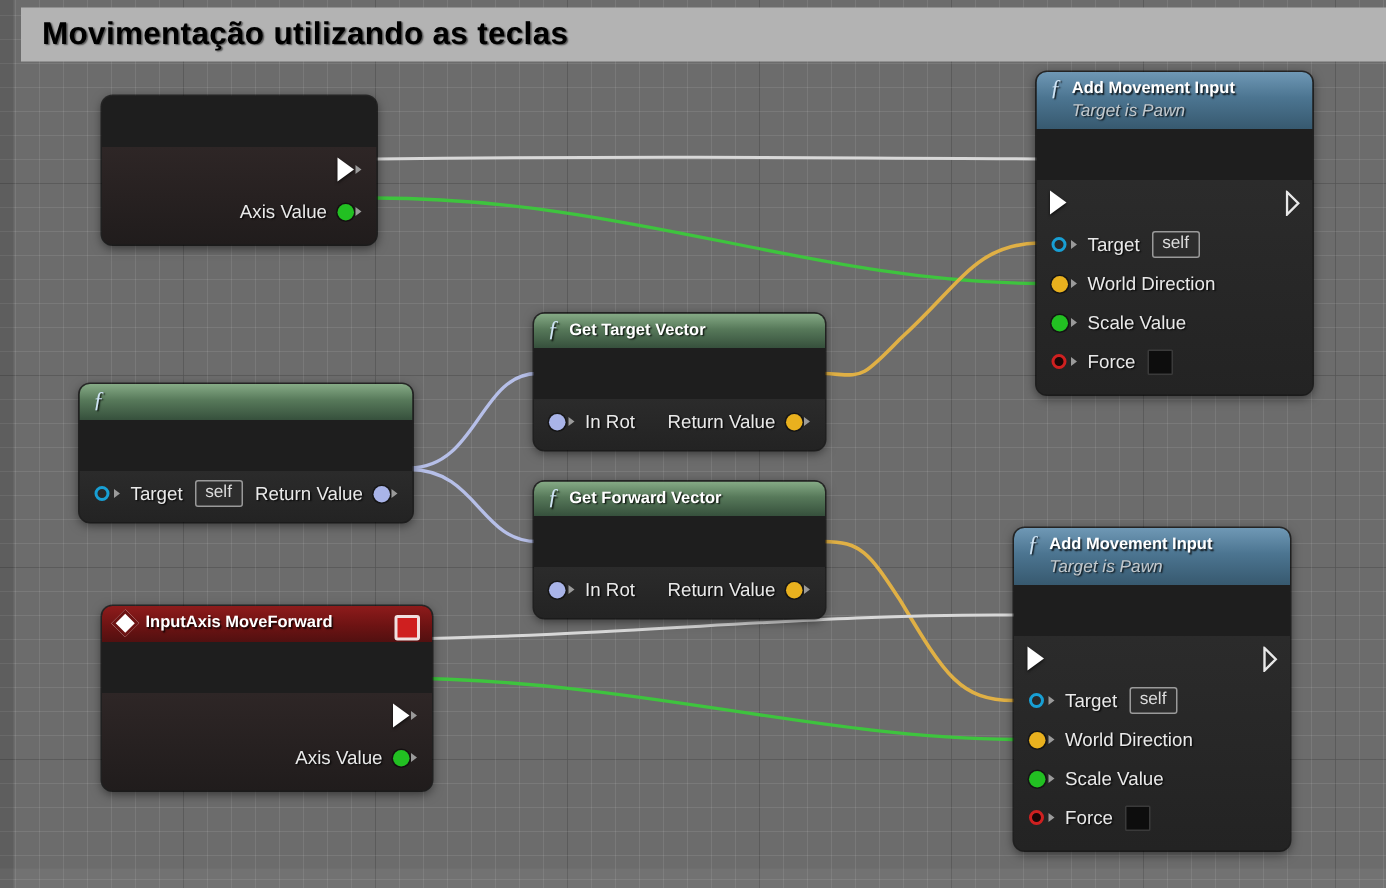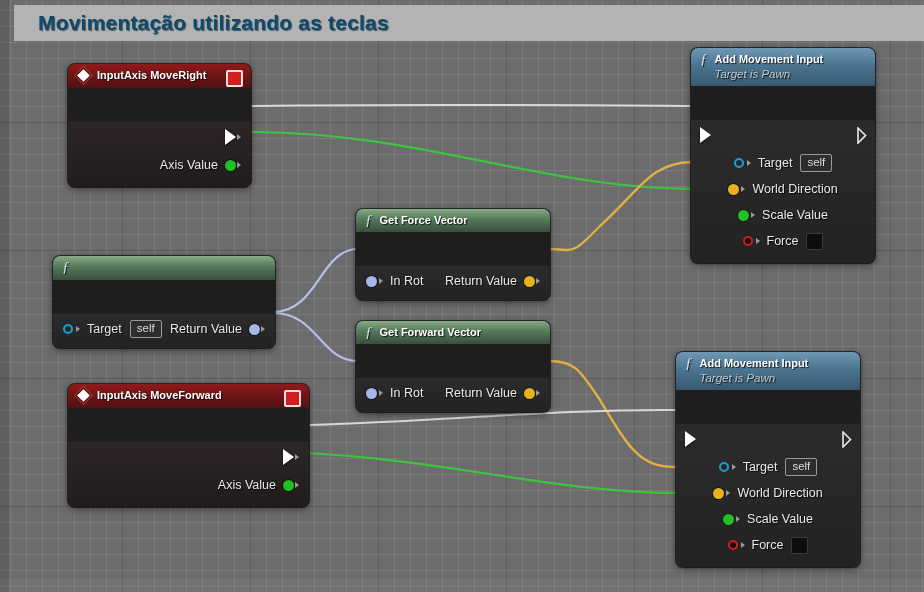--- a/index.html
+++ b/index.html
@@ -24,23 +24,23 @@
   #leftstrip{position:absolute;left:0;top:0;width:9px;height:592px;background:rgba(0,0,0,.13);}
   #bottomstrip{position:absolute;left:0;bottom:0;width:924px;height:13px;background:rgba(255,255,255,.045);}
 
   
   #banner{
     position:absolute;left:14px;top:5px;right:0;height:36px;
     background:#b3b3b3;
     display:flex;align-items:center;
   }
   #banner .txt{
-    font-size:21px;font-weight:bold;color:#0c4a6e;
+    font-size:21px;font-weight:bold;color:#000000;
     text-shadow:1px 1px 1px rgba(0,0,0,.55);
-    padding-left:24px;letter-spacing:.2px;white-space:nowrap;
+    padding-left:14px;letter-spacing:.2px;white-space:nowrap;
   }
 
   
   #wires{position:absolute;left:0;top:0;width:924px;height:592px;pointer-events:none;}
 
   
   .node{
     position:absolute;
     border-radius:7px;
     background:#1e1e1e;
@@ -90,21 +90,21 @@
     transform:rotate(45deg);
     box-shadow:inset 0 0 0 2px #6d1313;
     flex:none;
   }
   .redsq{
     position:absolute;right:8px;top:6px;width:13px;height:13px;
     background:#cf1f1f;border:2px solid #f0e0e0;border-radius:2px;
   }
 
   
-  .row{position:relative;display:flex;align-items:center;height:26px;padding:0 10px;justify-content:center;}
+  .row{position:relative;display:flex;align-items:center;height:26px;padding:0 10px;}
   .row.exec{height:30px;}
   .lbl{font-size:12.5px;color:#e9e9e9;text-shadow:1px 1px 1px rgba(0,0,0,.8);white-space:nowrap;}
   .spacer{flex:1;}
 
   .pin{width:11px;height:11px;border-radius:50%;flex:none;}
   .pin.green{background:#22c022;box-shadow:0 0 0 1px rgba(0,0,0,.45);}
   .pin.yellow{background:#e9b11e;box-shadow:0 0 0 1px rgba(0,0,0,.45);}
   .pin.lav{background:#a9b4e8;box-shadow:0 0 0 1px rgba(0,0,0,.45);}
   .pin.blue-ring{background:transparent;border:2.5px solid #189fd4;width:6px;height:6px;}
   .pin.red-ring{background:#1a0707;border:2.5px solid #cf2020;width:6px;height:6px;}
@@ -160,27 +160,20 @@
   <path d="M260,426 C 420,424 540,409 676,410" fill="none" stroke="#d8d8d8" stroke-width="2"></path>
 
   <path d="M259,452 C 420,452 540,492 676,493" fill="none" stroke="#3ec43e" stroke-width="2.2"></path>
 </svg>
 
 <div id="banner">
   <div class="txt">Movimentação utilizando as teclas</div>
 </div>
 
 <div class="node" style="left:68px;top:64px;width:183px;">
-  <div class="hdr hdr-event">
-    <div class="diamond"></div>
-    <div>
-      <div class="ttl">InputAxis MoveRight</div>
-    </div>
-    <div class="redsq"></div>
-  </div>
   <div class="body body-evt">
     <div class="row exec" style="justify-content:flex-end;">
       <div class="exec-filled"></div>
       <div class="pinarrow"></div>
     </div>
     <div class="row" style="justify-content:flex-end;">
       <span class="lbl">Axis Value</span>
       <div class="pin green pin-r"></div>
       <div class="pinarrow"></div>
     </div>
@@ -228,21 +221,21 @@
       <span class="lbl">Force</span>
       <span class="blackbox"></span>
     </div>
     <div style="height:9px;"></div>
   </div>
 </div>
 
 <div class="node" style="left:356px;top:209px;width:194px;">
   <div class="hdr hdr-func-green" style="padding-bottom:4px;">
     <span class="ficon">ƒ</span>
-    <div class="ttl">Get Force Vector</div>
+    <div class="ttl">Get Target Vector</div>
   </div>
   <div class="body body-dark">
     <div class="row" style="height:30px;">
       <div class="pin lav pin-l"></div>
       <div class="pinarrow" style="margin-right:7px;margin-left:-5px;"></div>
       <span class="lbl">In Rot</span>
       <div class="spacer"></div>
       <span class="lbl">Return Value</span>
       <div class="pin yellow pin-r"></div>
       <div class="pinarrow"></div>
@@ -282,21 +275,21 @@
       <span class="selfbox">self</span>
       <div class="spacer"></div>
       <span class="lbl">Return Value</span>
       <div class="pin lav pin-r"></div>
       <div class="pinarrow"></div>
     </div>
     <div style="height:4px;"></div>
   </div>
 </div>
 
-<div class="node" style="left:68px;top:384px;width:241px;">
+<div class="node" style="left:68px;top:404px;width:220px;">
   <div class="hdr hdr-event">
     <div class="diamond"></div>
     <div>
       <div class="ttl">InputAxis MoveForward</div>
     </div>
     <div class="redsq"></div>
   </div>
   <div class="body body-evt">
     <div class="row exec" style="justify-content:flex-end;">
       <div class="exec-filled"></div>

